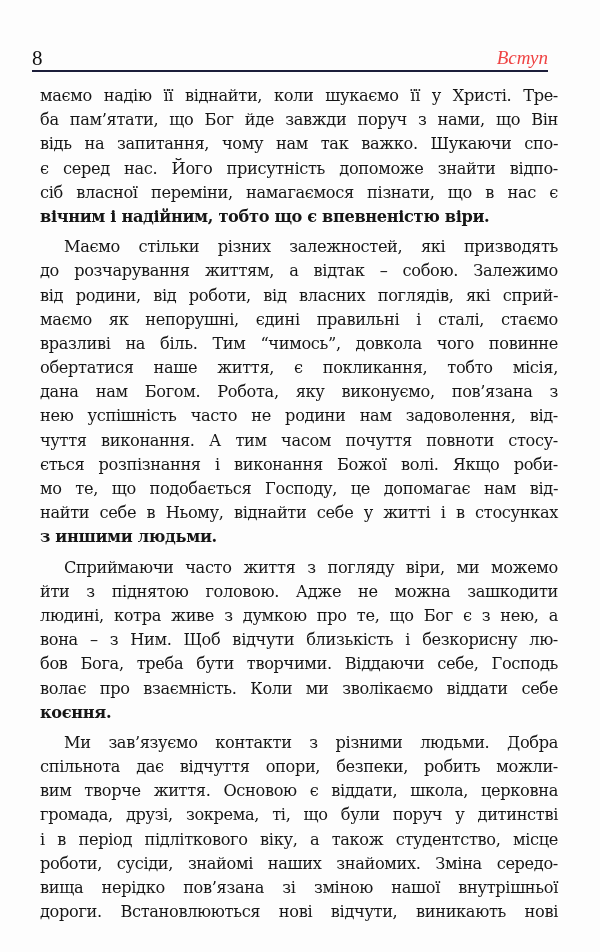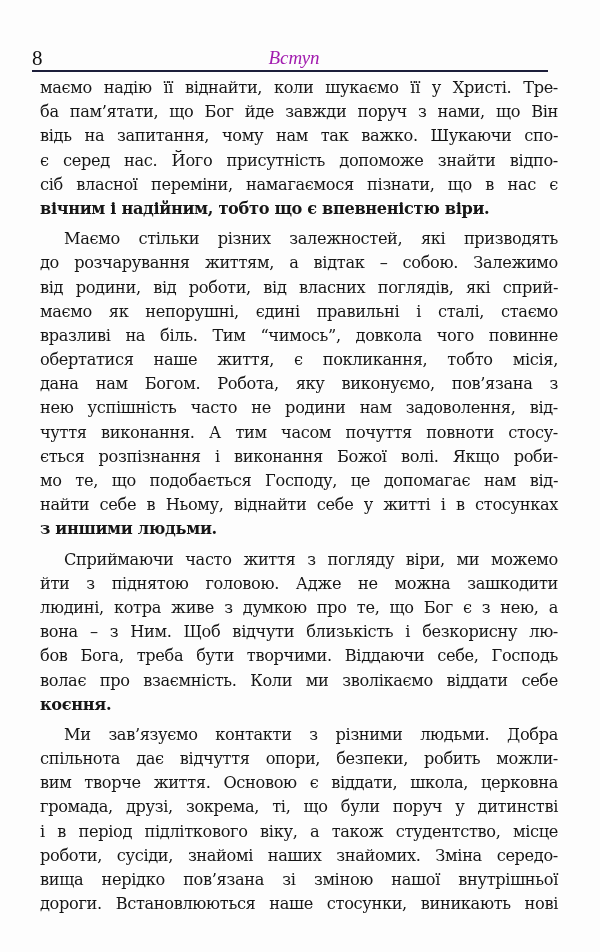--- a/index.html
+++ b/index.html
@@ -35,39 +35,39 @@
       font-family: "Liberation Serif", serif;
       font-size: 21px;
       line-height: 22px;
       color: #111;
     }
     .section-title {
       position: absolute;
       left: 8px;
       right: 0;
       top: 0;
-      text-align: center;
+      text-align: right;
       font-family: "Liberation Serif", serif;
       font-style: italic;
       font-size: 19px;
       line-height: 22px;
-      color: #a21caf;
+      color: #ef4444;
     }
     .head-rule {
       position: absolute;
       left: 32px;
       top: 70px;
       width: 516px;
       height: 2px;
       background: #1c1e3a;
     }
     .body-text {
       position: absolute;
       left: 40px;
-      top: 76px;
+      top: 84px;
       width: 518px;
     }
     .line {
       display: block;
       height: 24.2px;
       line-height: 24.2px;
       font-family: "DejaVu Serif", serif;
       font-size: 16.2px;
       letter-spacing: -0.35px;
       white-space: nowrap;
@@ -125,15 +125,15 @@
     <span class="line">волає про взаємність. Коли ми зволікаємо віддати себе</span>
     <span class="line last">коєння.</span>
 
     <span class="line indent">Ми зав’язуємо контакти з різними людьми. Добра</span>
     <span class="line">спільнота дає відчуття опори, безпеки, робить можли-</span>
     <span class="line">вим творче життя. Основою є віддати, школа, церковна</span>
     <span class="line">громада, друзі, зокрема, ті, що були поруч у дитинстві</span>
     <span class="line">і в період підліткового віку, а також студентство, місце</span>
     <span class="line">роботи, сусіди, знайомі наших знайомих. Зміна середо-</span>
     <span class="line">вища нерідко пов’язана зі зміною нашої внутрішньої</span>
-    <span class="line">дороги. Встановлюються наше стосунки, виникають нові</span>
+    <span class="line">дороги. Встановлюються нові відчути, виникають нові</span>
   </div>
 </div>
 
 </body></html>

